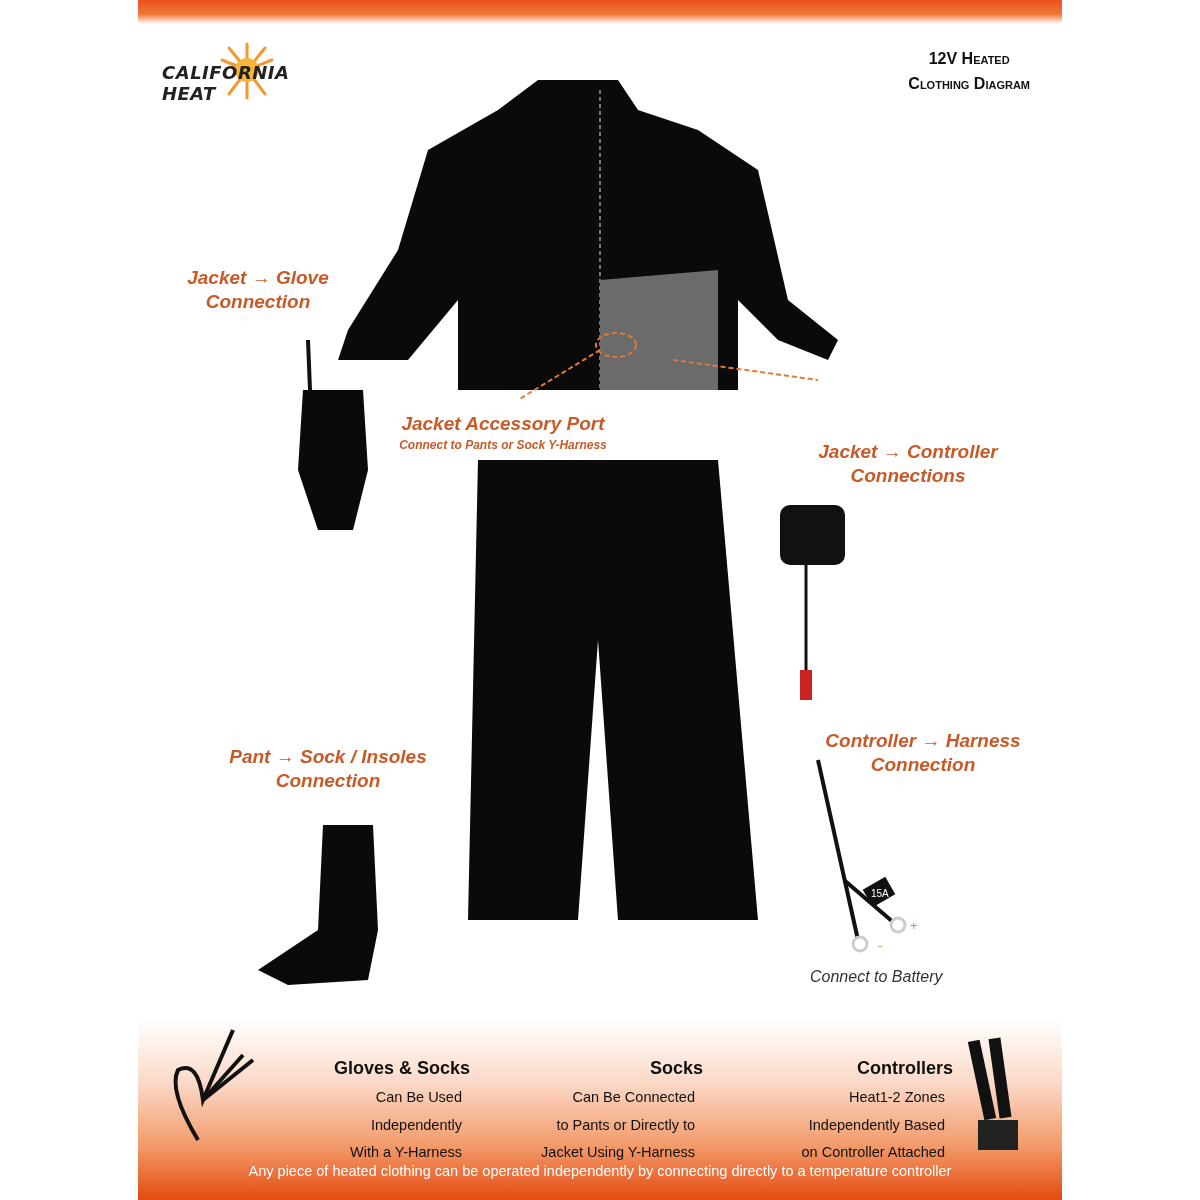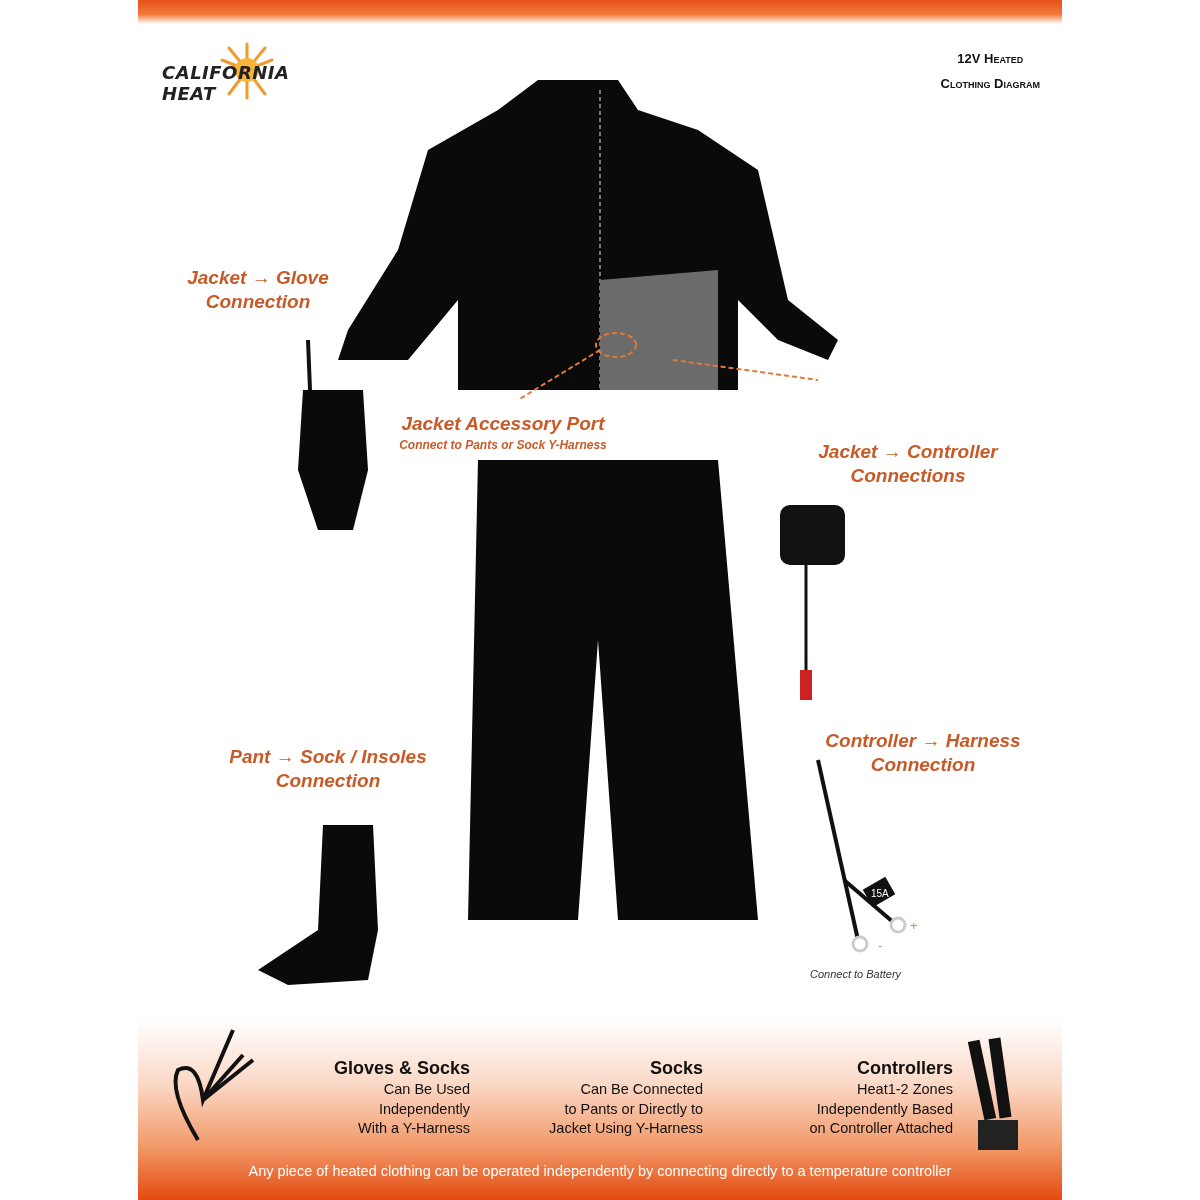--- a/index.html
+++ b/index.html
@@ -1,28 +1,28 @@
 <!DOCTYPE html>
 <html><head>
 <meta charset="utf-8">
 <style>
   html,body{margin:0;padding:0;background:#fff;}
   body{width:1200px;height:1200px;position:relative;overflow:hidden;font-family:"Liberation Sans",sans-serif;}
   .page{position:absolute;left:138px;top:0;width:924px;height:1200px;background:#fff;}
   .top-band{position:absolute;left:0;top:0;width:924px;height:24px;background:linear-gradient(#e8501a,#f07a3a 60%,#fff);}
   .logo{position:absolute;left:24px;top:40px;width:170px;height:60px;}
   .logo-text{position:absolute;left:0;top:22px;font-family:"DejaVu Sans",sans-serif;font-style:italic;font-weight:bold;font-size:18px;letter-spacing:0.5px;color:#222;}
-  .title{position:absolute;right:22px;top:46px;text-align:center;font-weight:bold;color:#111;font-size:13px;line-height:25px;font-variant:small-caps;}
+  .title{position:absolute;right:32px;top:46px;text-align:center;font-weight:bold;color:#111;font-size:16px;line-height:25px;font-variant:small-caps;}
   .label{position:absolute;color:#c85a28;font-weight:bold;text-align:center;font-size:19px;line-height:24px;font-style:italic;}
   .sublabel{font-size:12px;line-height:18px;}
-  .battery-caption{position:absolute;left:672px;top:968px;font-style:italic;font-size:11px;color:#333;}
+  .battery-caption{position:absolute;left:672px;top:968px;font-style:italic;font-size:16px;color:#333;}
   .bottom-band{position:absolute;left:0;top:1020px;width:924px;height:180px;background:linear-gradient(#fff 0%,#fbd9c7 35%,#f29a6a 70%,#e44a10 100%);}
   .col{position:absolute;top:1056px;width:200px;text-align:right;color:#111;}
   .col h3{margin:0;font-size:18px;font-weight:bold;line-height:24px;}
-  .col p{margin:0;font-size:14.5px;line-height:19.5px;}
+  .col p{margin:8px;font-size:14.5px;line-height:19.5px;}
   .footer{position:absolute;left:0;top:1163px;width:924px;text-align:center;color:#fff;font-size:14.5px;}
   svg{position:absolute;left:0;top:0;}
 </style>
 </head>
 <body>
 
 <div class="page">
   <div class="top-band"></div>
 
   <div class="logo">

